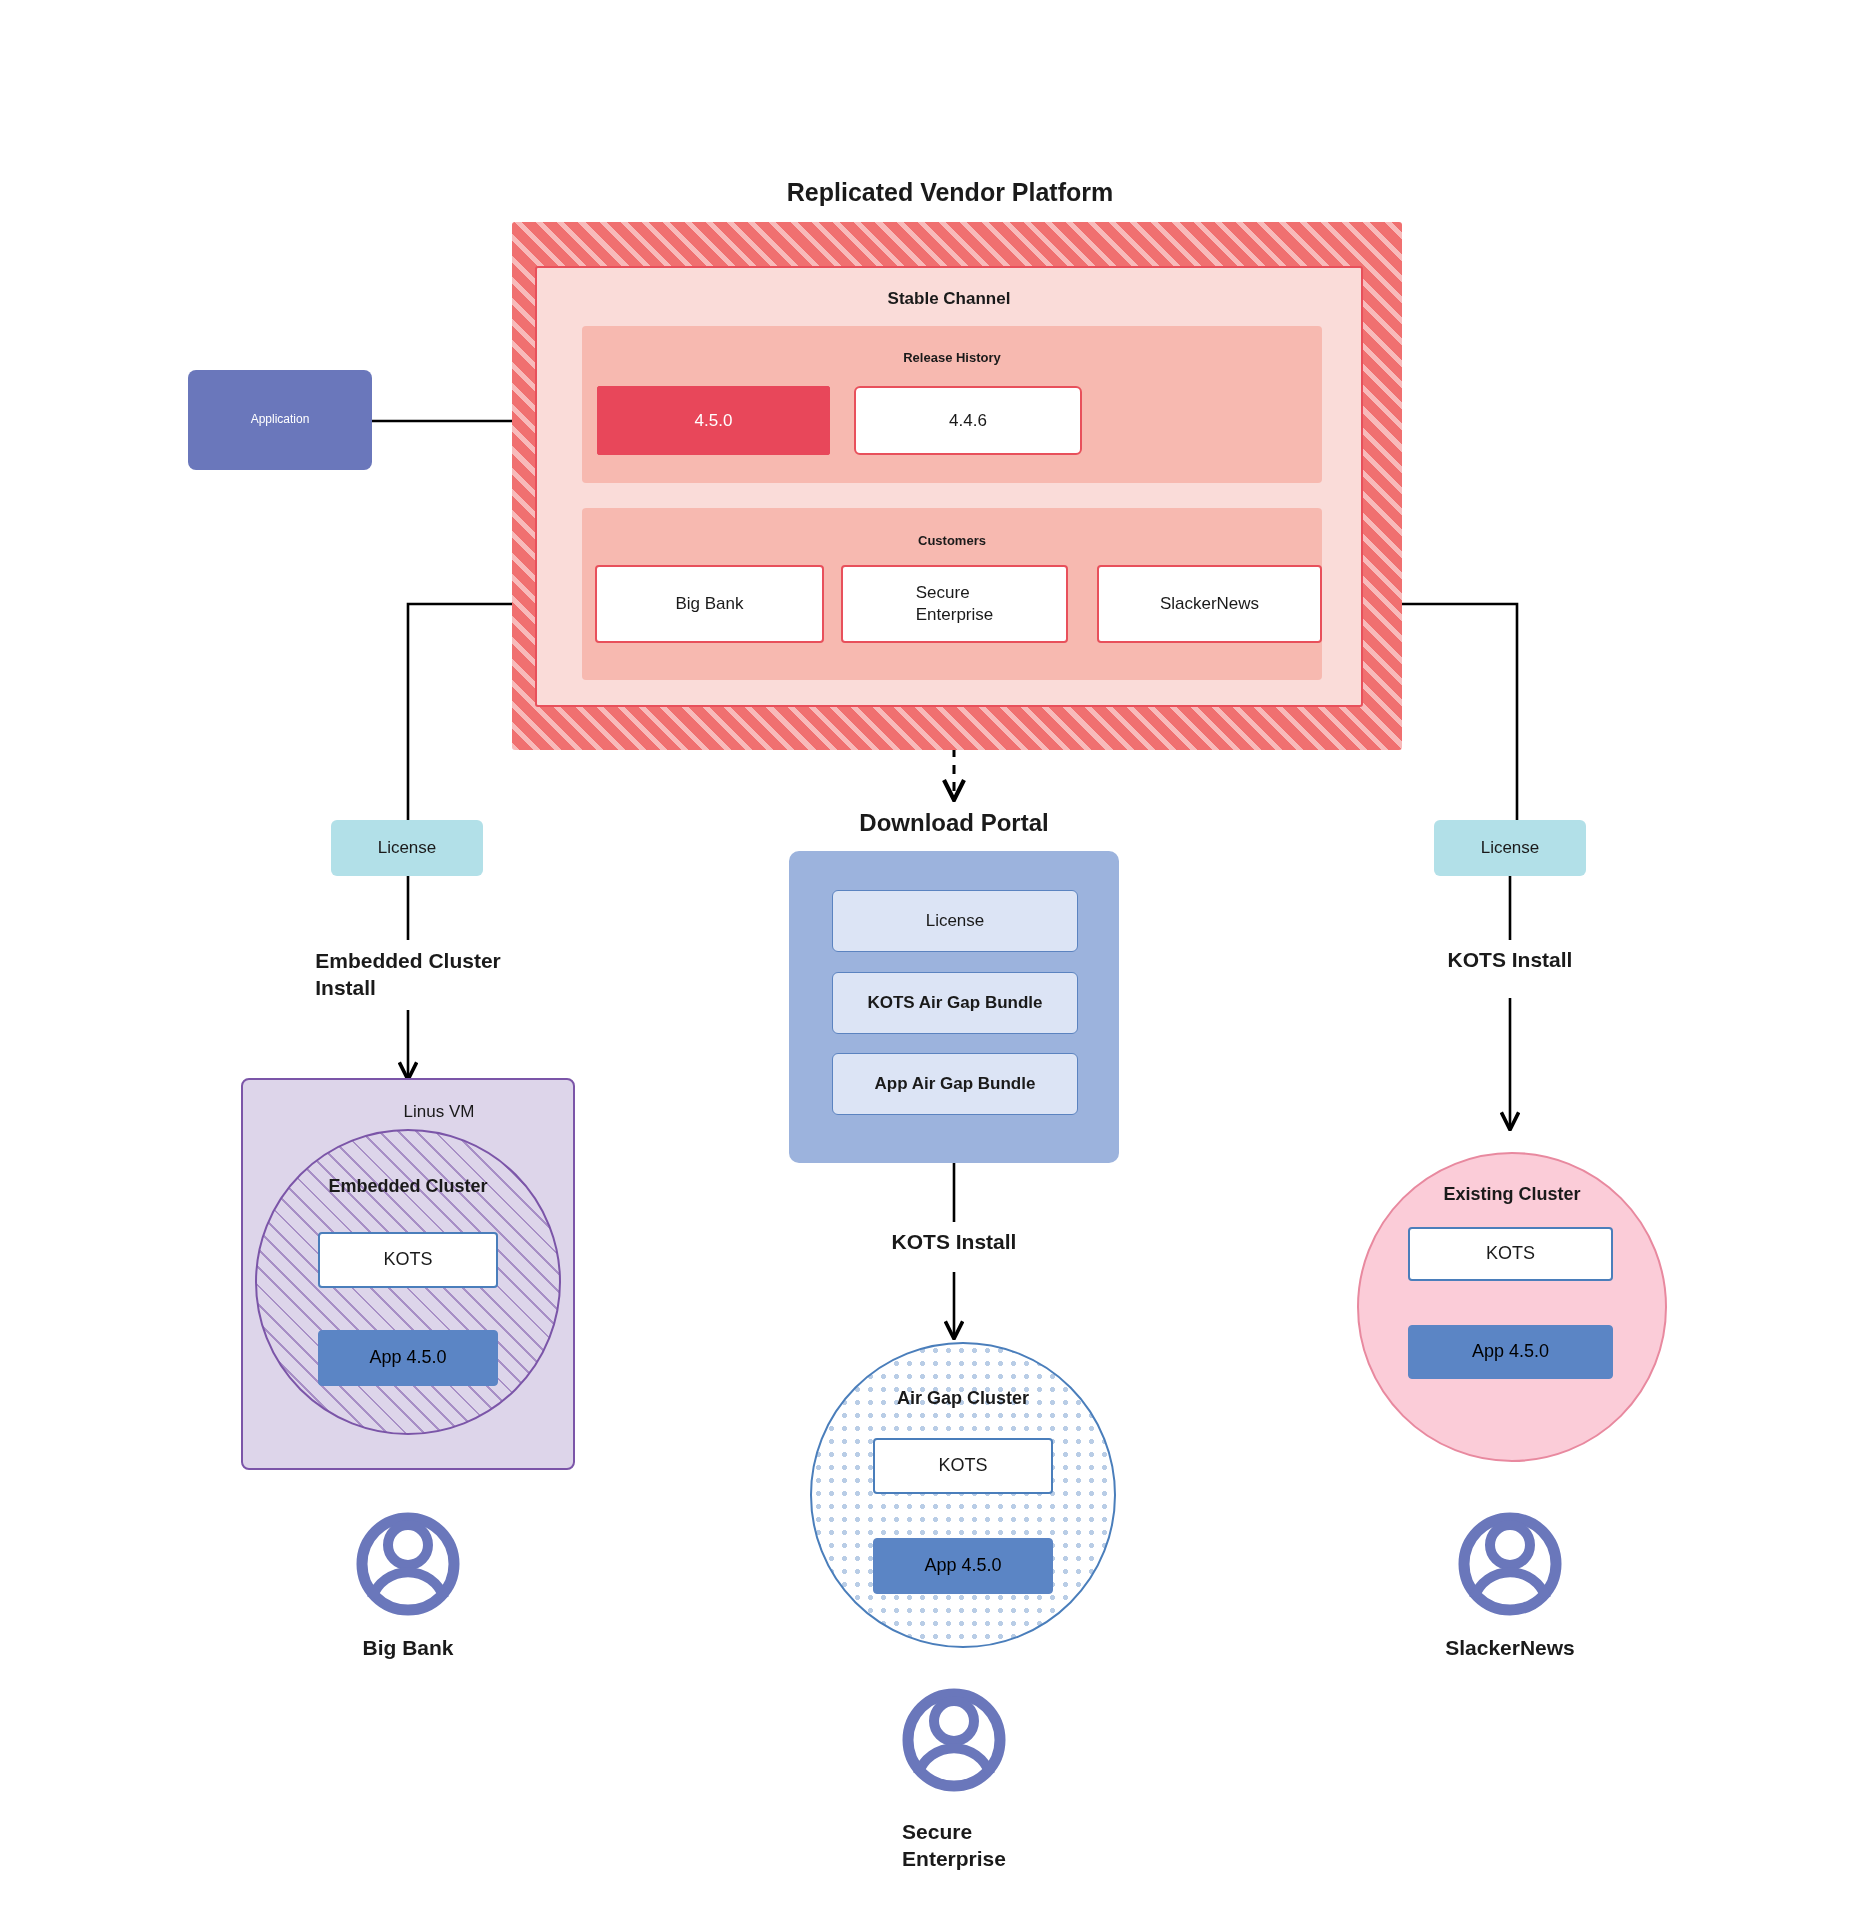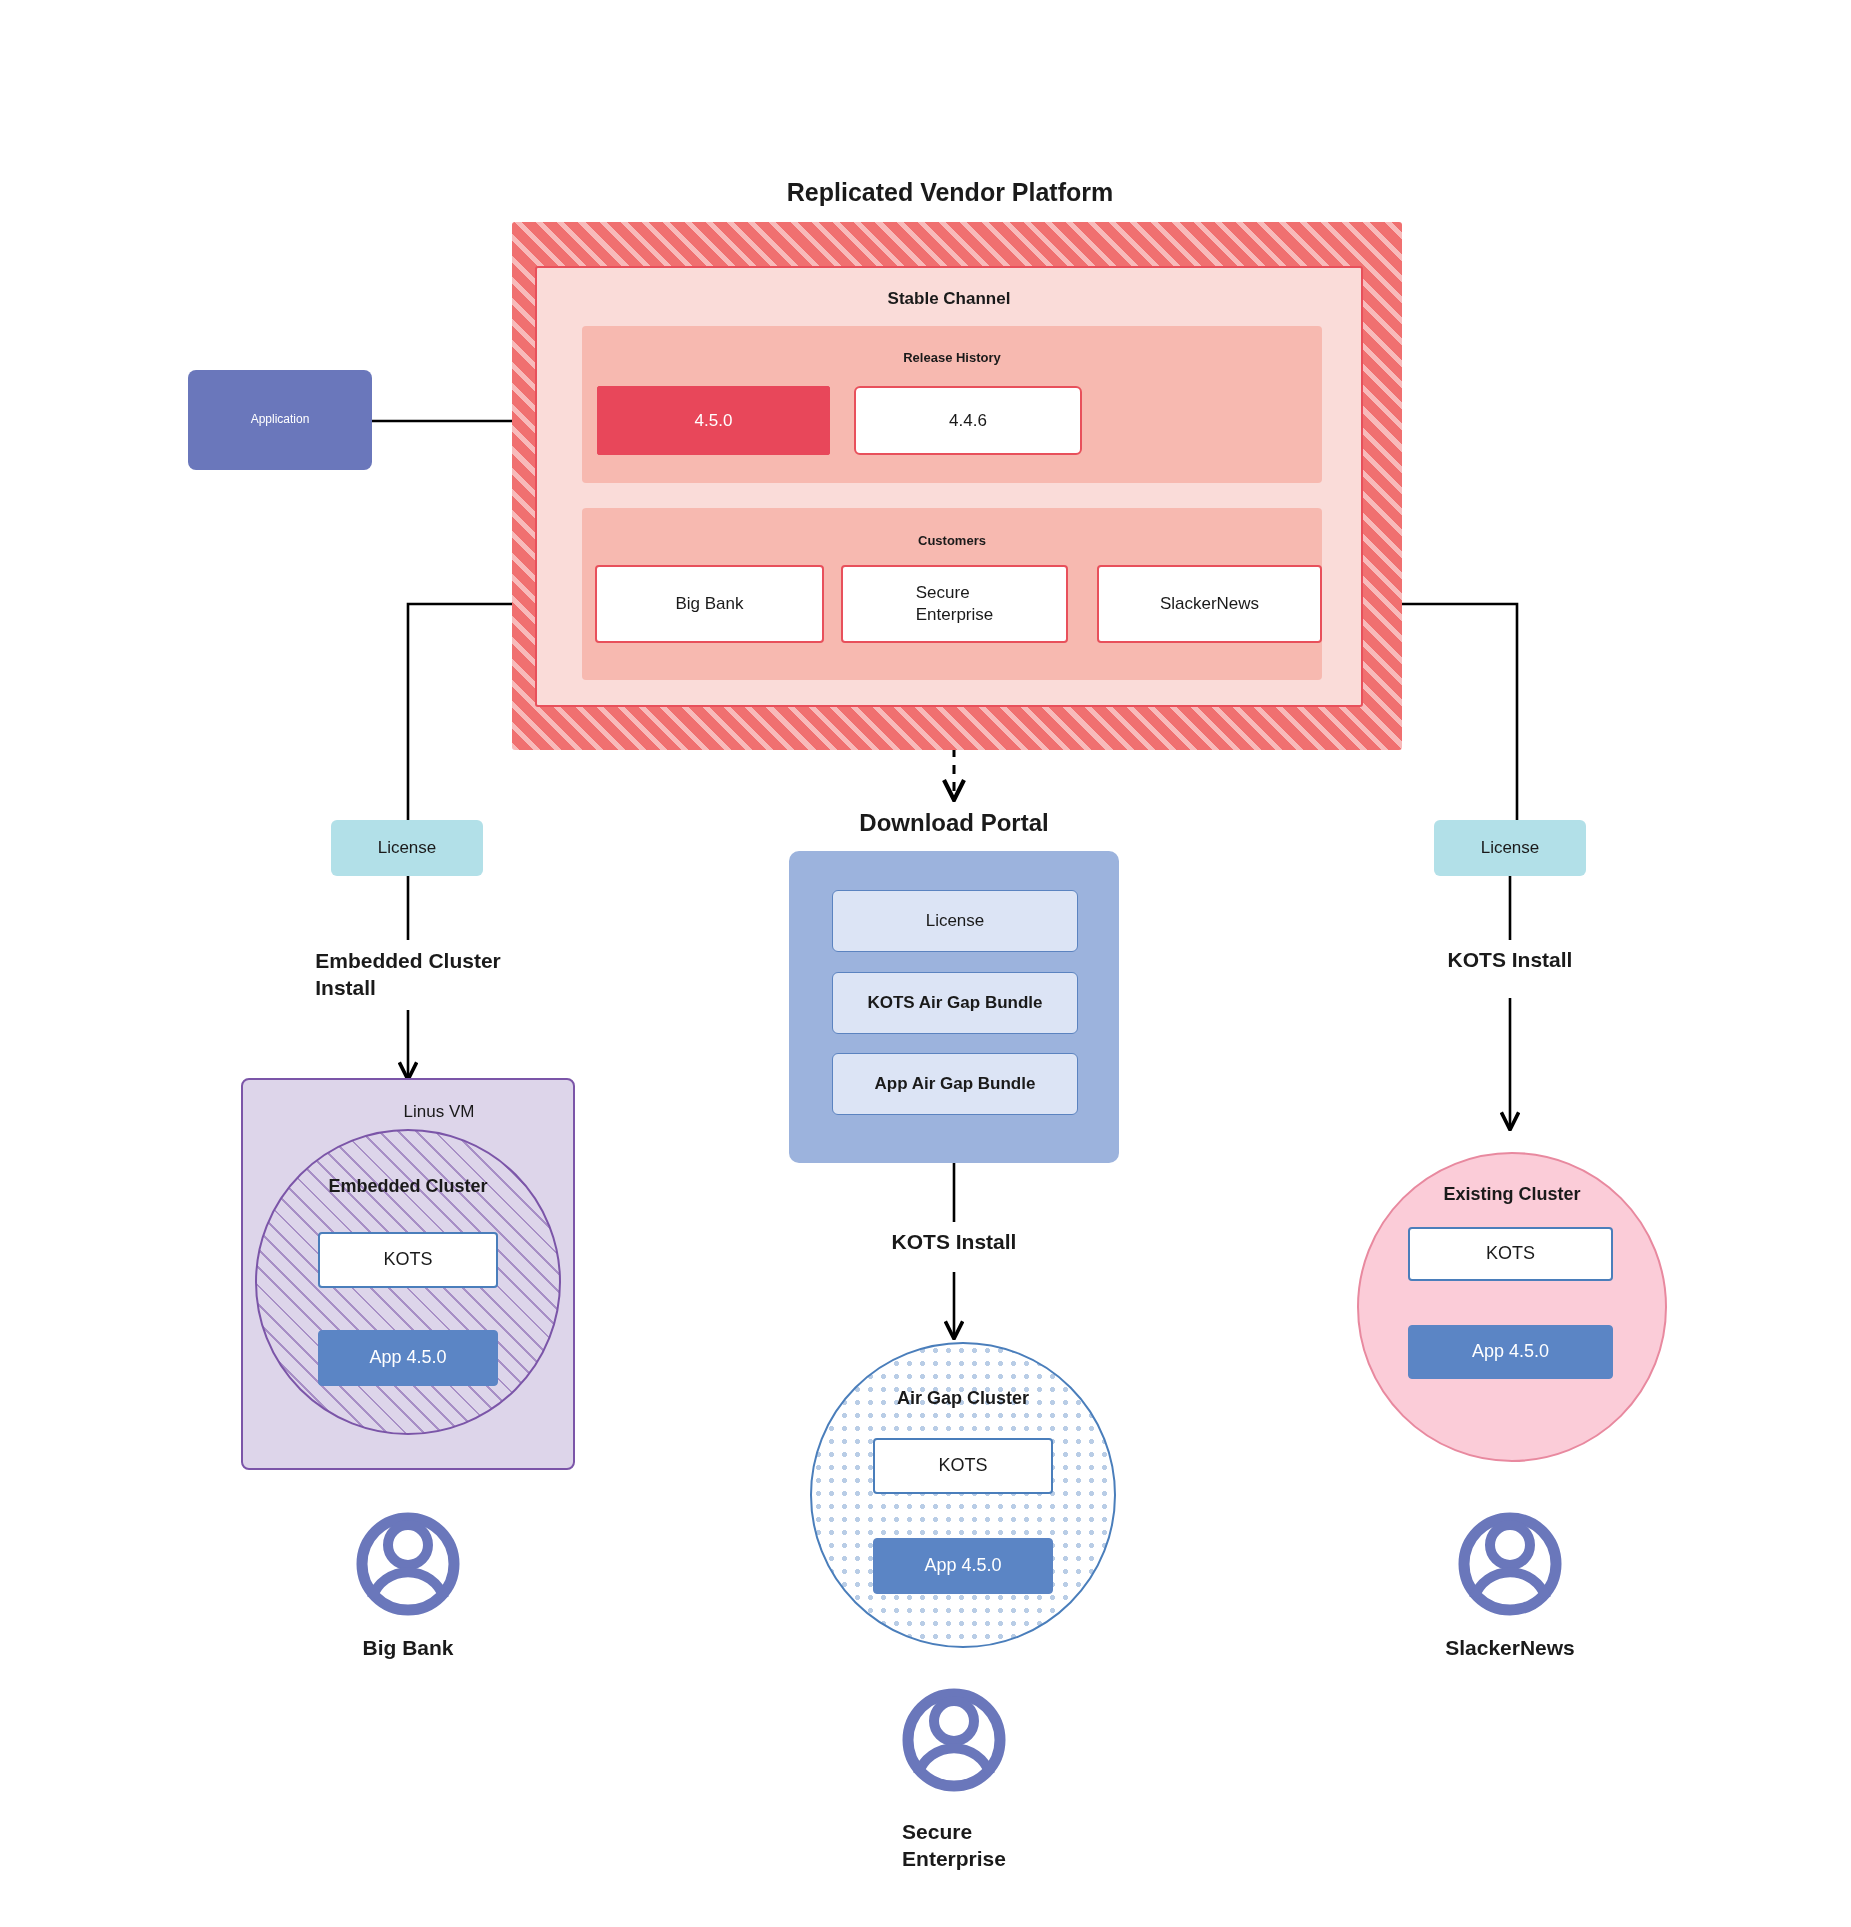--- a/index.html
+++ b/index.html
@@ -131,21 +131,21 @@
   .kots-box {
     background: #ffffff;
     border: 2px solid #4a7ebb;
     border-radius: 4px;
     color: #1a1a1a;
   }
   .appver-box {
     background: #5b85c5;
     border: 1px solid #5b85c5;
     border-radius: 4px;
-    color: #ffffff;
+    color: #000000;
   }
 
   
   #wires {
     position: absolute;
     left: 0; top: 0;
     width: 1851px;
     height: 1927px;
     pointer-events: none;
   }

